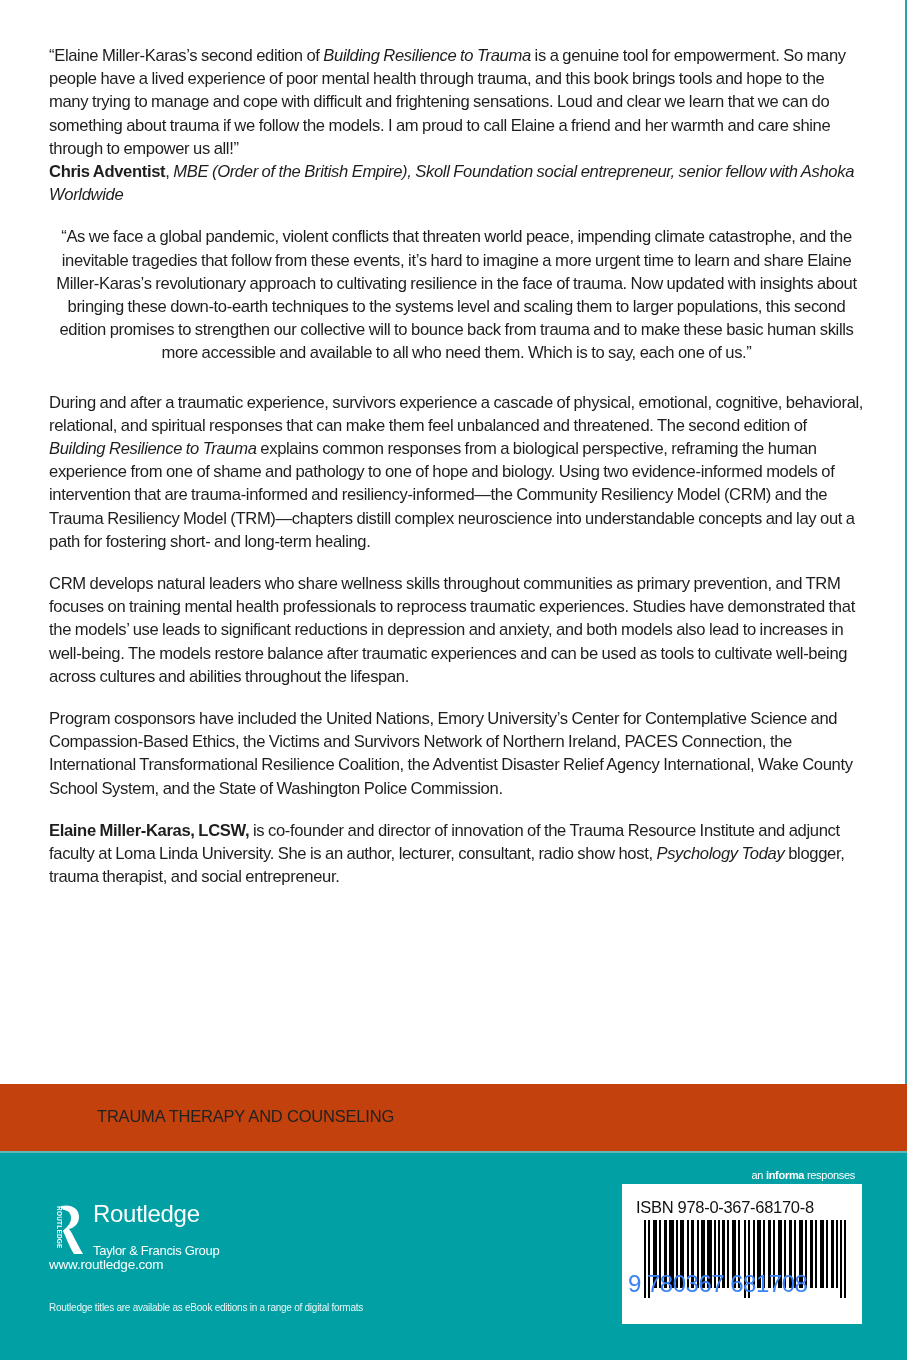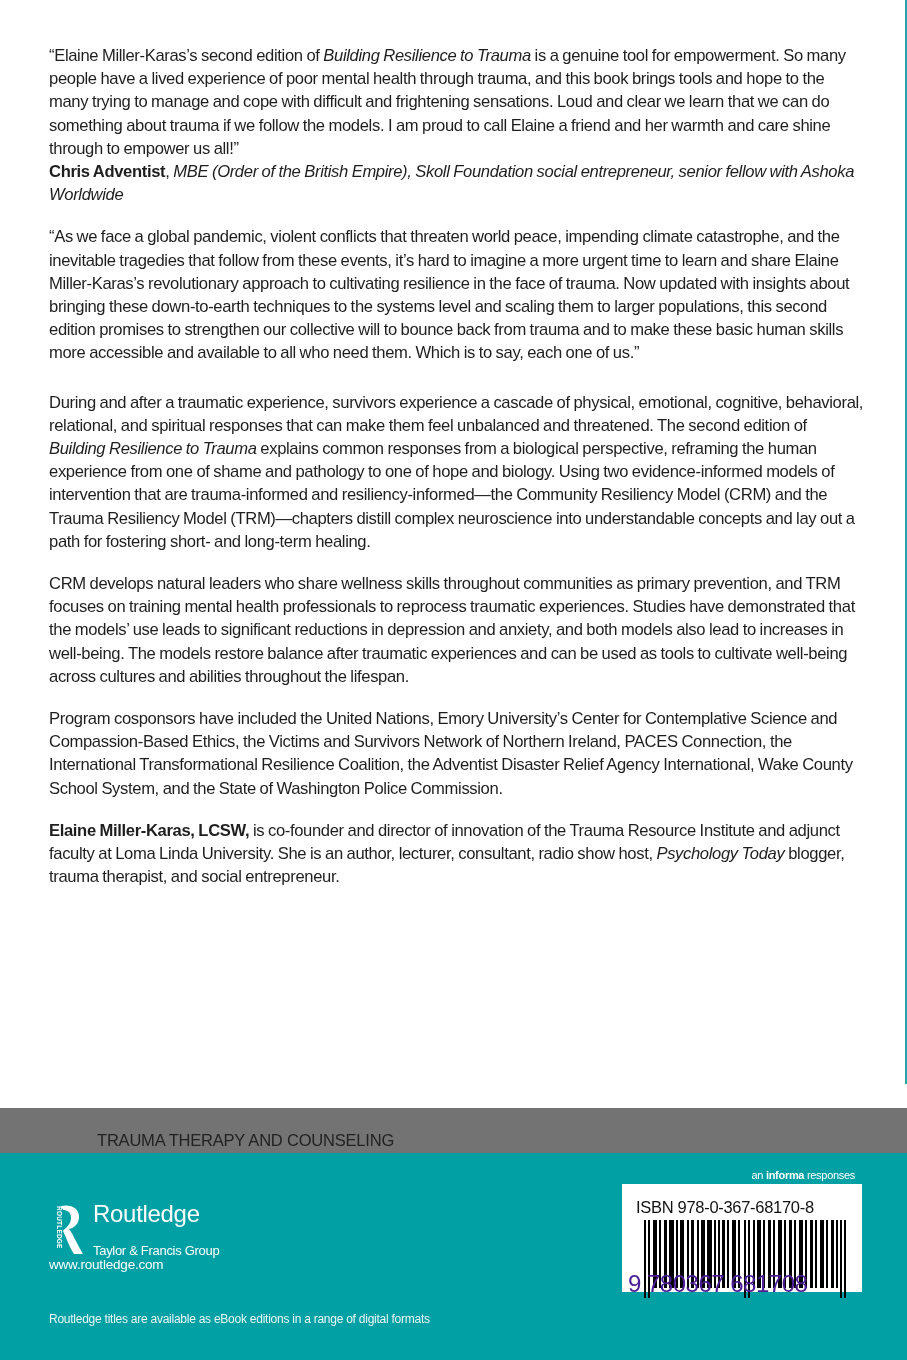--- a/index.html
+++ b/index.html
@@ -38,32 +38,31 @@
     }
     .para em, .attribution em {
       font-style: italic;
     }
     .attribution {
       display: block;
     }
     .attribution strong, .bio strong {
       font-weight: bold;
     }
-    .quote-2 { margin-top: 4px; }
+    .quote-2 { margin-top: 4px; text-align: center; }
     .desc-1 { margin-top: 26px; }
 
     .series-band {
       position: absolute;
       left: 0;
       top: 1084px;
       width: 907px;
       height: 67px;
-      background: #737373;
+      background: #c2410c;
       border-bottom: 2px solid #5fb8b8;
-      margin-top: 24px;
     }
     .series-label {
       position: absolute;
       left: 97px;
       top: 23px;
       font-size: 16.5px;
       letter-spacing: -0.2px;
       color: #222222;
       text-transform: uppercase;
     }
@@ -108,39 +107,39 @@
       position: absolute;
       left: 49px;
       top: 104px;
       font-size: 13.5px;
       letter-spacing: -0.2px;
       text-align: right;
     }
     .ebook-note {
       position: absolute;
       left: 49px;
-      top: 159px;
-      font-size: 12px;
+      top: 149px;
+      font-size: 10px;
       letter-spacing: -0.25px;
       color: #e8f6f6;
     }
     .informa {
       position: absolute;
       right: 52px;
       top: 16px;
       font-size: 11px;
       letter-spacing: -0.3px;
     }
     .informa b { font-weight: bold; }
     .isbn-box {
       position: absolute;
       left: 622px;
       top: 31px;
       width: 240px;
-      height: 108px;
+      height: 140px;
       background: #ffffff;
       color: #111111;
     }
     .isbn-text {
       position: absolute;
       left: 14px;
       top: 14px;
       font-size: 16.5px;
       letter-spacing: -0.3px;
     }
@@ -151,21 +150,21 @@
       width: 210px;
       height: 78px;
     }
     .barcode-digits {
       position: absolute;
       left: 6px;
       top: 86px;
       width: 230px;
       font-size: 24px;
       letter-spacing: -0.5px;
-      color: #4c1d95;
+      color: #3b82f6;
       white-space: pre;
     }
   </style>
 </head>
 <body>
 
 <div class="right-edge"></div>
 
 <div class="content">
 

